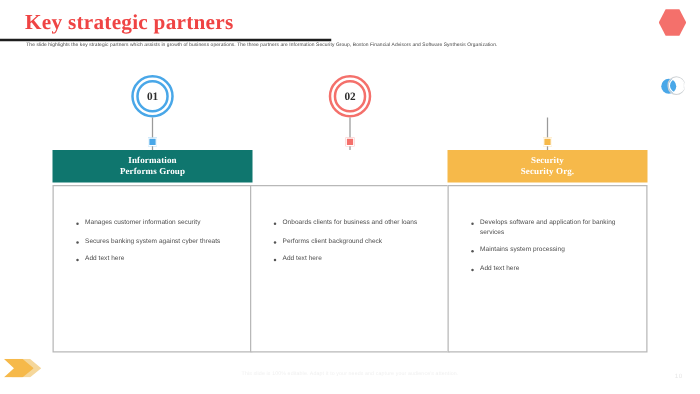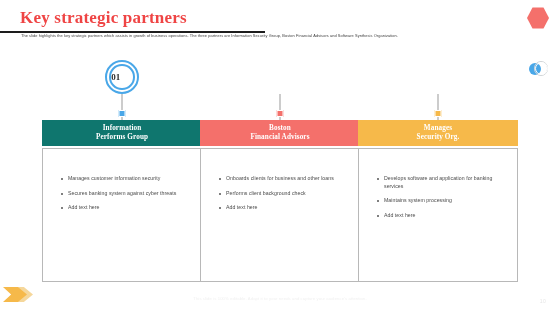--- a/index.html
+++ b/index.html
@@ -56,21 +56,21 @@
     box-sizing:border-box;
     border:2.4px solid #49a7e8;
     background:#ffffff;
   }
   .badge-inner{
     position:absolute;left:4.2px;top:4.2px;right:4.2px;bottom:4.2px;
     border-radius:50%;
     box-sizing:border-box;
     border:2.4px solid #49a7e8;
     background:#ffffff;
-    display:flex;align-items:center;justify-content:flex-start;
+    display:flex;align-items:center;justify-content:center;
   }
   .badge-num{
     font-family:"Liberation Serif", serif;
     font-weight:bold;
     font-size:9px;
     color:#2e2e2e;
     line-height:1;
   }
   .c2 .badge-outer,.c2 .badge-inner{border-color:#f4706b;}
   .c3 .badge-outer,.c3 .badge-inner{border-color:#f6b94a;}
@@ -232,43 +232,43 @@
       <div class="body-box">
         <ul class="bullets">
           <li>Manages customer information security</li>
           <li>Secures banking system against cyber threats</li>
           <li>Add text here</li>
         </ul>
       </div>
     </div>
 
     <div class="col c2">
+      <div class="badge-wrap">
+        <div class="badge-outer"></div>
+        <div class="badge-inner">
+          <span class="badge-num">02</span>
+        </div>
+      </div>
       <div class="connector"></div>
       <div class="connector-node"></div>
-      <div class="head-bar">
-        <div class="head-label">
-          <span>Boston</span><br>
-          <span>Financial Advisors</span>
-        </div>
-      </div>
       <div class="body-box">
         <ul class="bullets">
           <li>Onboards clients for business and other loans</li>
           <li>Performs client background check</li>
           <li>Add text here</li>
         </ul>
       </div>
     </div>
 
     <div class="col c3">
       <div class="connector"></div>
       <div class="connector-node"></div>
       <div class="head-bar">
         <div class="head-label">
-          <span>Manages</span><br>
+          <span>Security</span><br>
           <span>Security Org.</span>
         </div>
       </div>
       <div class="body-box">
         <ul class="bullets">
           <li>Develops software and application for banking services</li>
           <li>Maintains system processing</li>
           <li>Add text here</li>
         </ul>
       </div>

